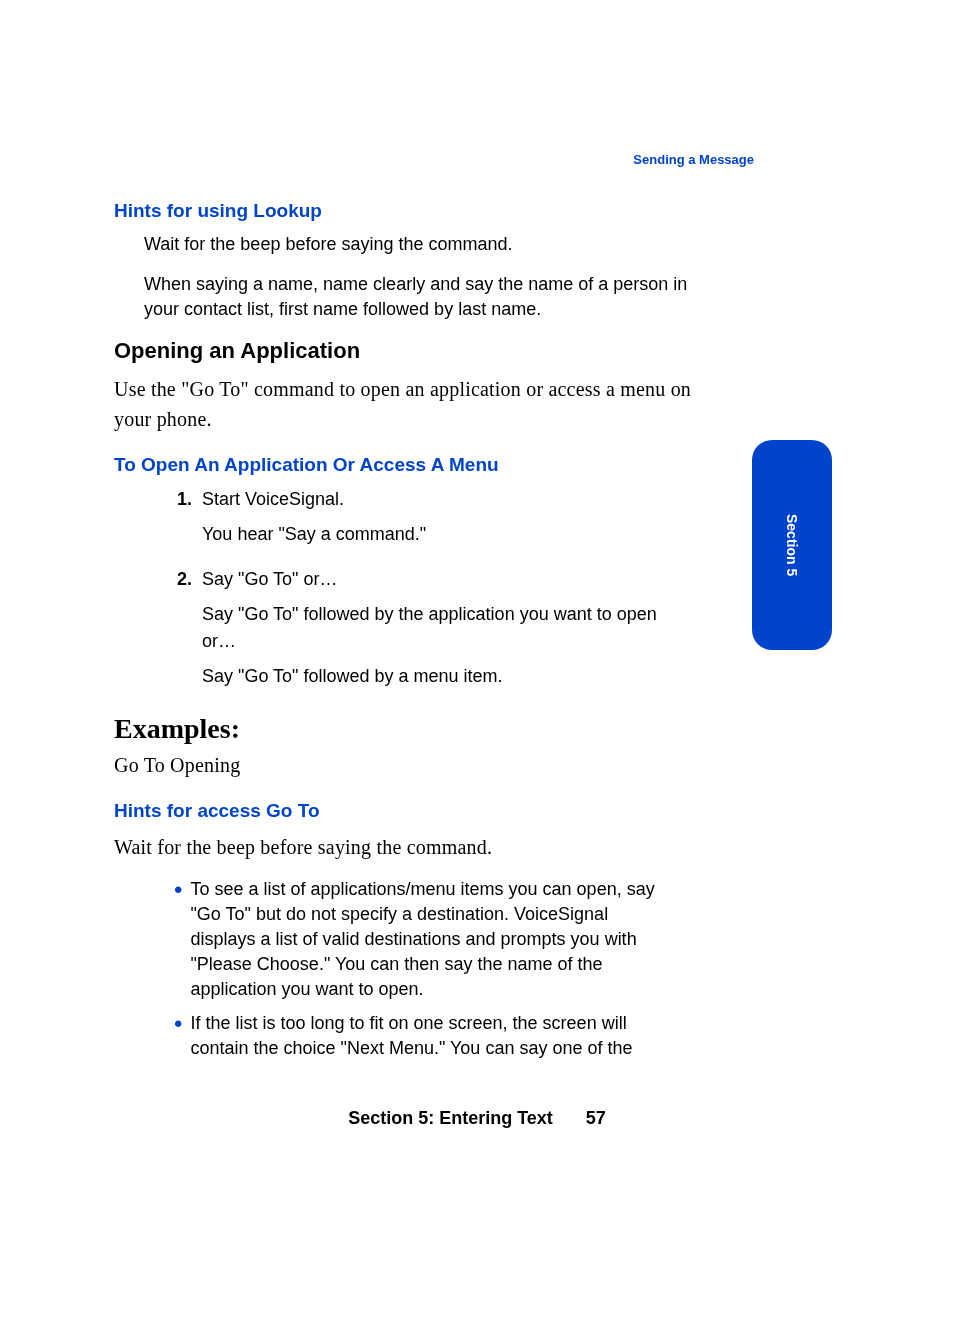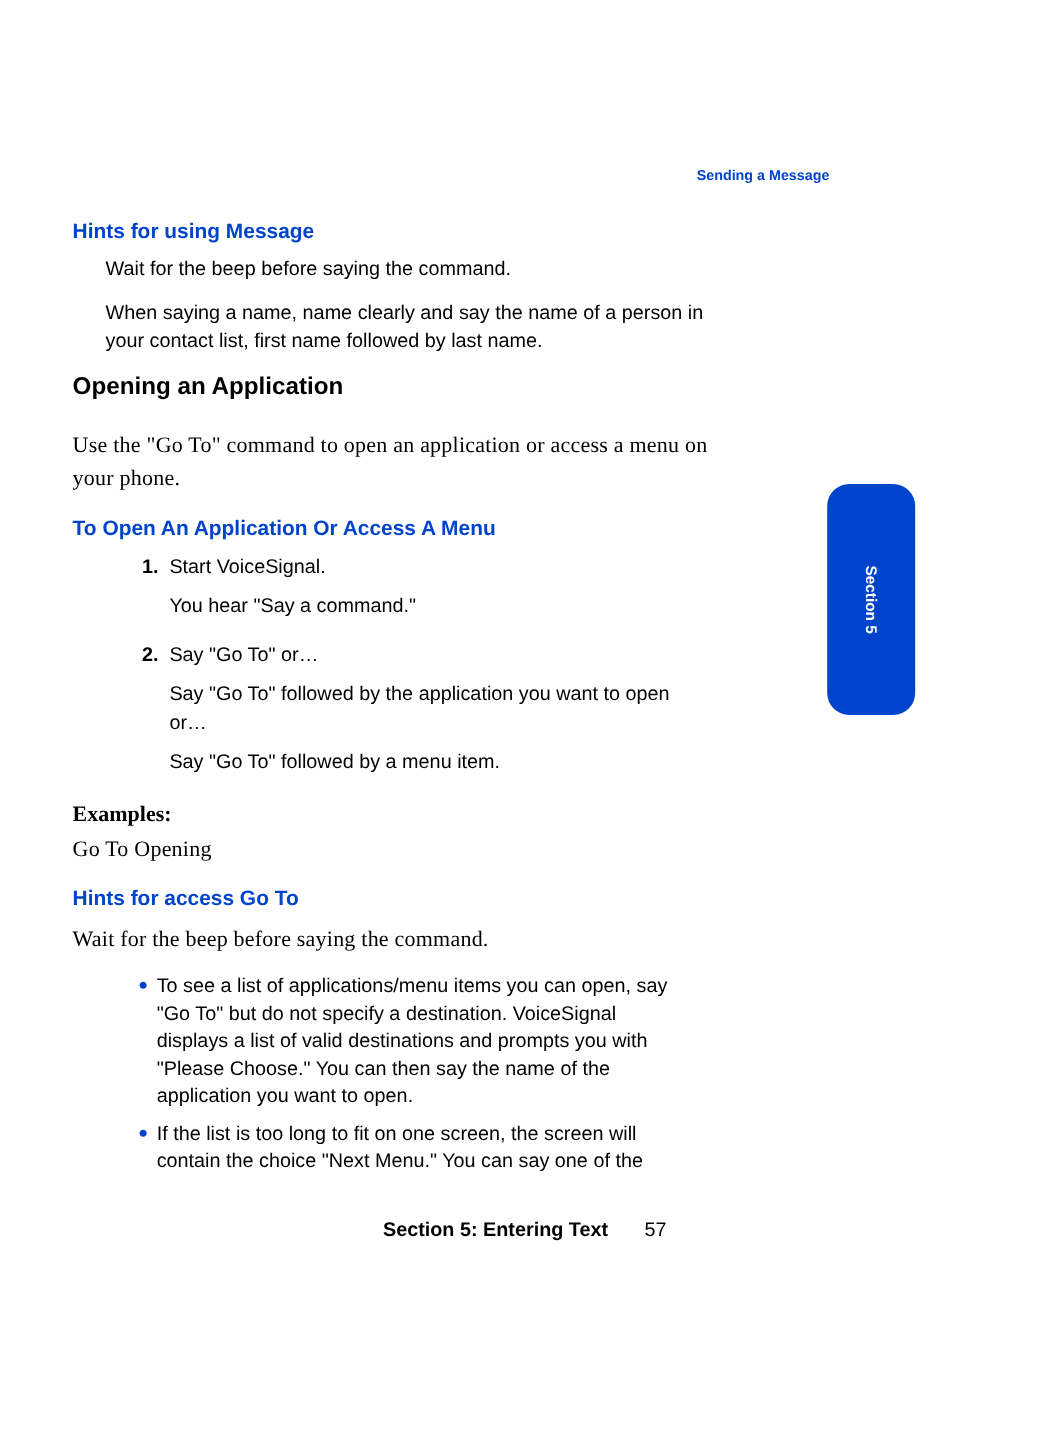--- a/index.html
+++ b/index.html
@@ -6,21 +6,21 @@
     margin: 0;
     padding: 0;
     background: #fff;
     font-family: Arial, Helvetica, sans-serif;
     color: #000;
     width: 954px;
     height: 1319px;
     position: relative;
   }
   .page {
-    padding: 150px 130px 0 66px;
+    padding: 150px 130px 0 114px;
     position: relative;
   }
   .header-right {
     position: absolute;
     top: 152px;
     right: 200px;
     color: #0044cc;
     font-weight: bold;
     font-size: 13px;
   }
@@ -33,21 +33,21 @@
   .indent-block {
     margin-left: 30px;
     margin-top: 10px;
     margin-bottom: 15px;
     font-size: 18px;
     line-height: 1.4;
   }
   .section-heading {
     font-weight: bold;
     font-size: 22px;
-    margin: 15px 0 26px 0;
+    margin: 15px 0 10px 0;
   }
   .body-serif {
     font-family: "Book Antiqua", Palatino, Georgia, serif;
     font-size: 20px;
     line-height: 1.5;
     margin: 5px 0 15px 0;
     letter-spacing: 0.2px;
   }
   .ol-list {
     list-style: none;
@@ -69,21 +69,21 @@
   .ol-content {
     flex: 1;
   }
   .ol-sub {
     margin-top: 8px;
     margin-bottom: 8px;
   }
   .examples-label {
     font-family: "Book Antiqua", Palatino, Georgia, serif;
     font-weight: bold;
-    font-size: 20px;
+    font-size: 28px;
   }
   .examples-label::after { content: ":"; }
   .bullet-list {
     list-style: none;
     padding: 0;
     margin: 10px 0 0 60px;
   }
   .bullet-item {
     display: flex;
     margin-bottom: 8px;
@@ -123,36 +123,36 @@
   }
   .footer {
     position: absolute;
     bottom: 190px;
     left: 0;
     width: 100%;
     text-align: center;
     font-size: 18px;
   }
   .footer .footer-title { font-weight: bold; margin-right: 28px; }
-  .footer .footer-page { font-weight: normal; }
+  .footer .footer-page { font-weight: bold; }
   .content-area {
     max-width: 580px;
   }
   .first-blue { margin-top: 50px; }
 </style>
 </head>
 <body>
 
 <div class="page">
 
   <div class="header-right">Sending a Message</div>
 
   <div class="content-area">
 
-    <div class="blue-heading first-blue">Hints for using Message</div>
+    <div class="blue-heading first-blue">Hints for using Lookup</div>
     <div class="indent-block">Wait for the beep before saying the command.</div>
     <div class="indent-block">When saying a name, name clearly and say the name of a person in your contact list, first name followed by last name.</div>
 
     <div class="section-heading">Opening an Application</div>
     <div class="body-serif">Use the "Go To" command to open an application or access a menu on your phone.</div>
 
     <div class="blue-heading">To Open An Application Or Access A Menu</div>
 
     <ol class="ol-list">
       <li class="ol-item">

